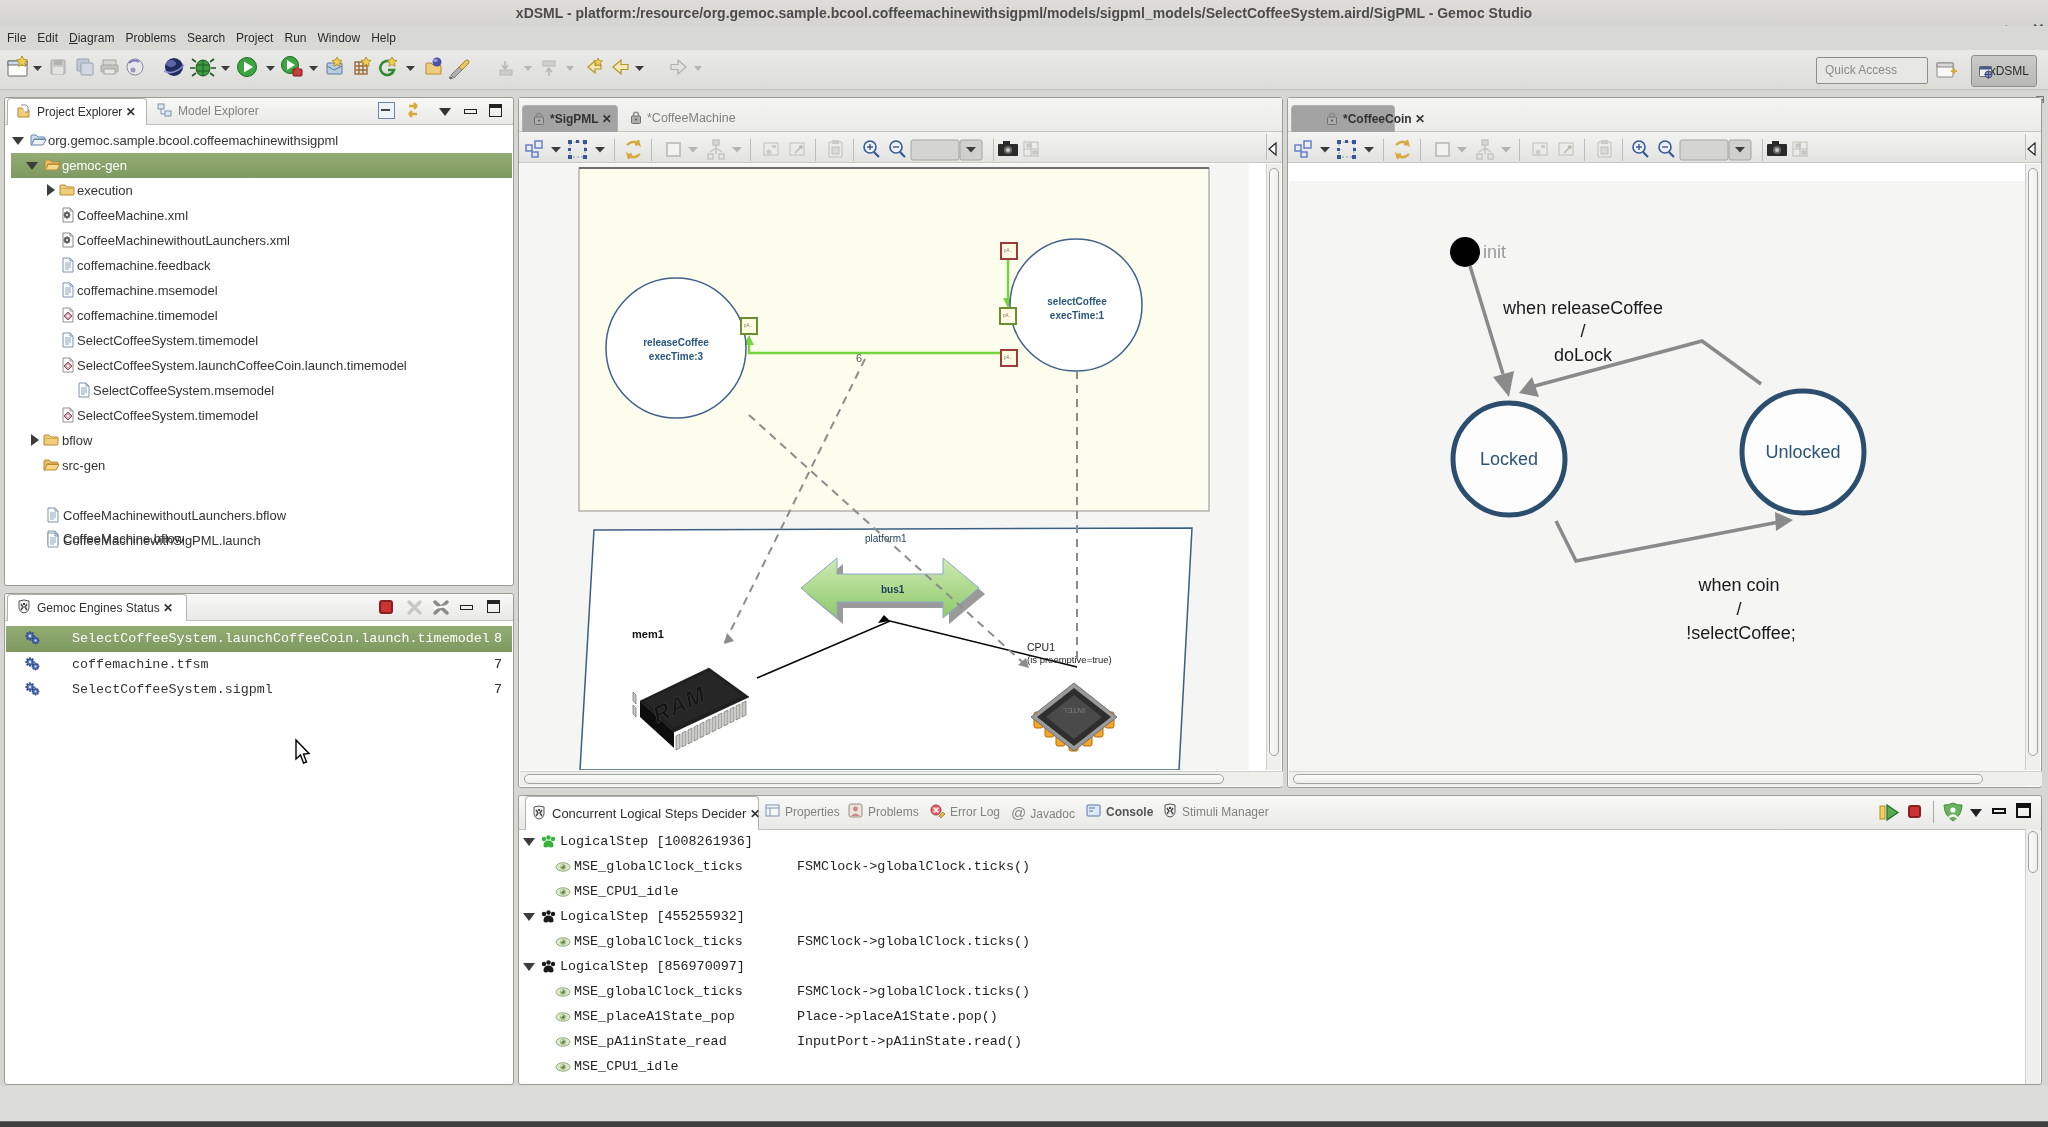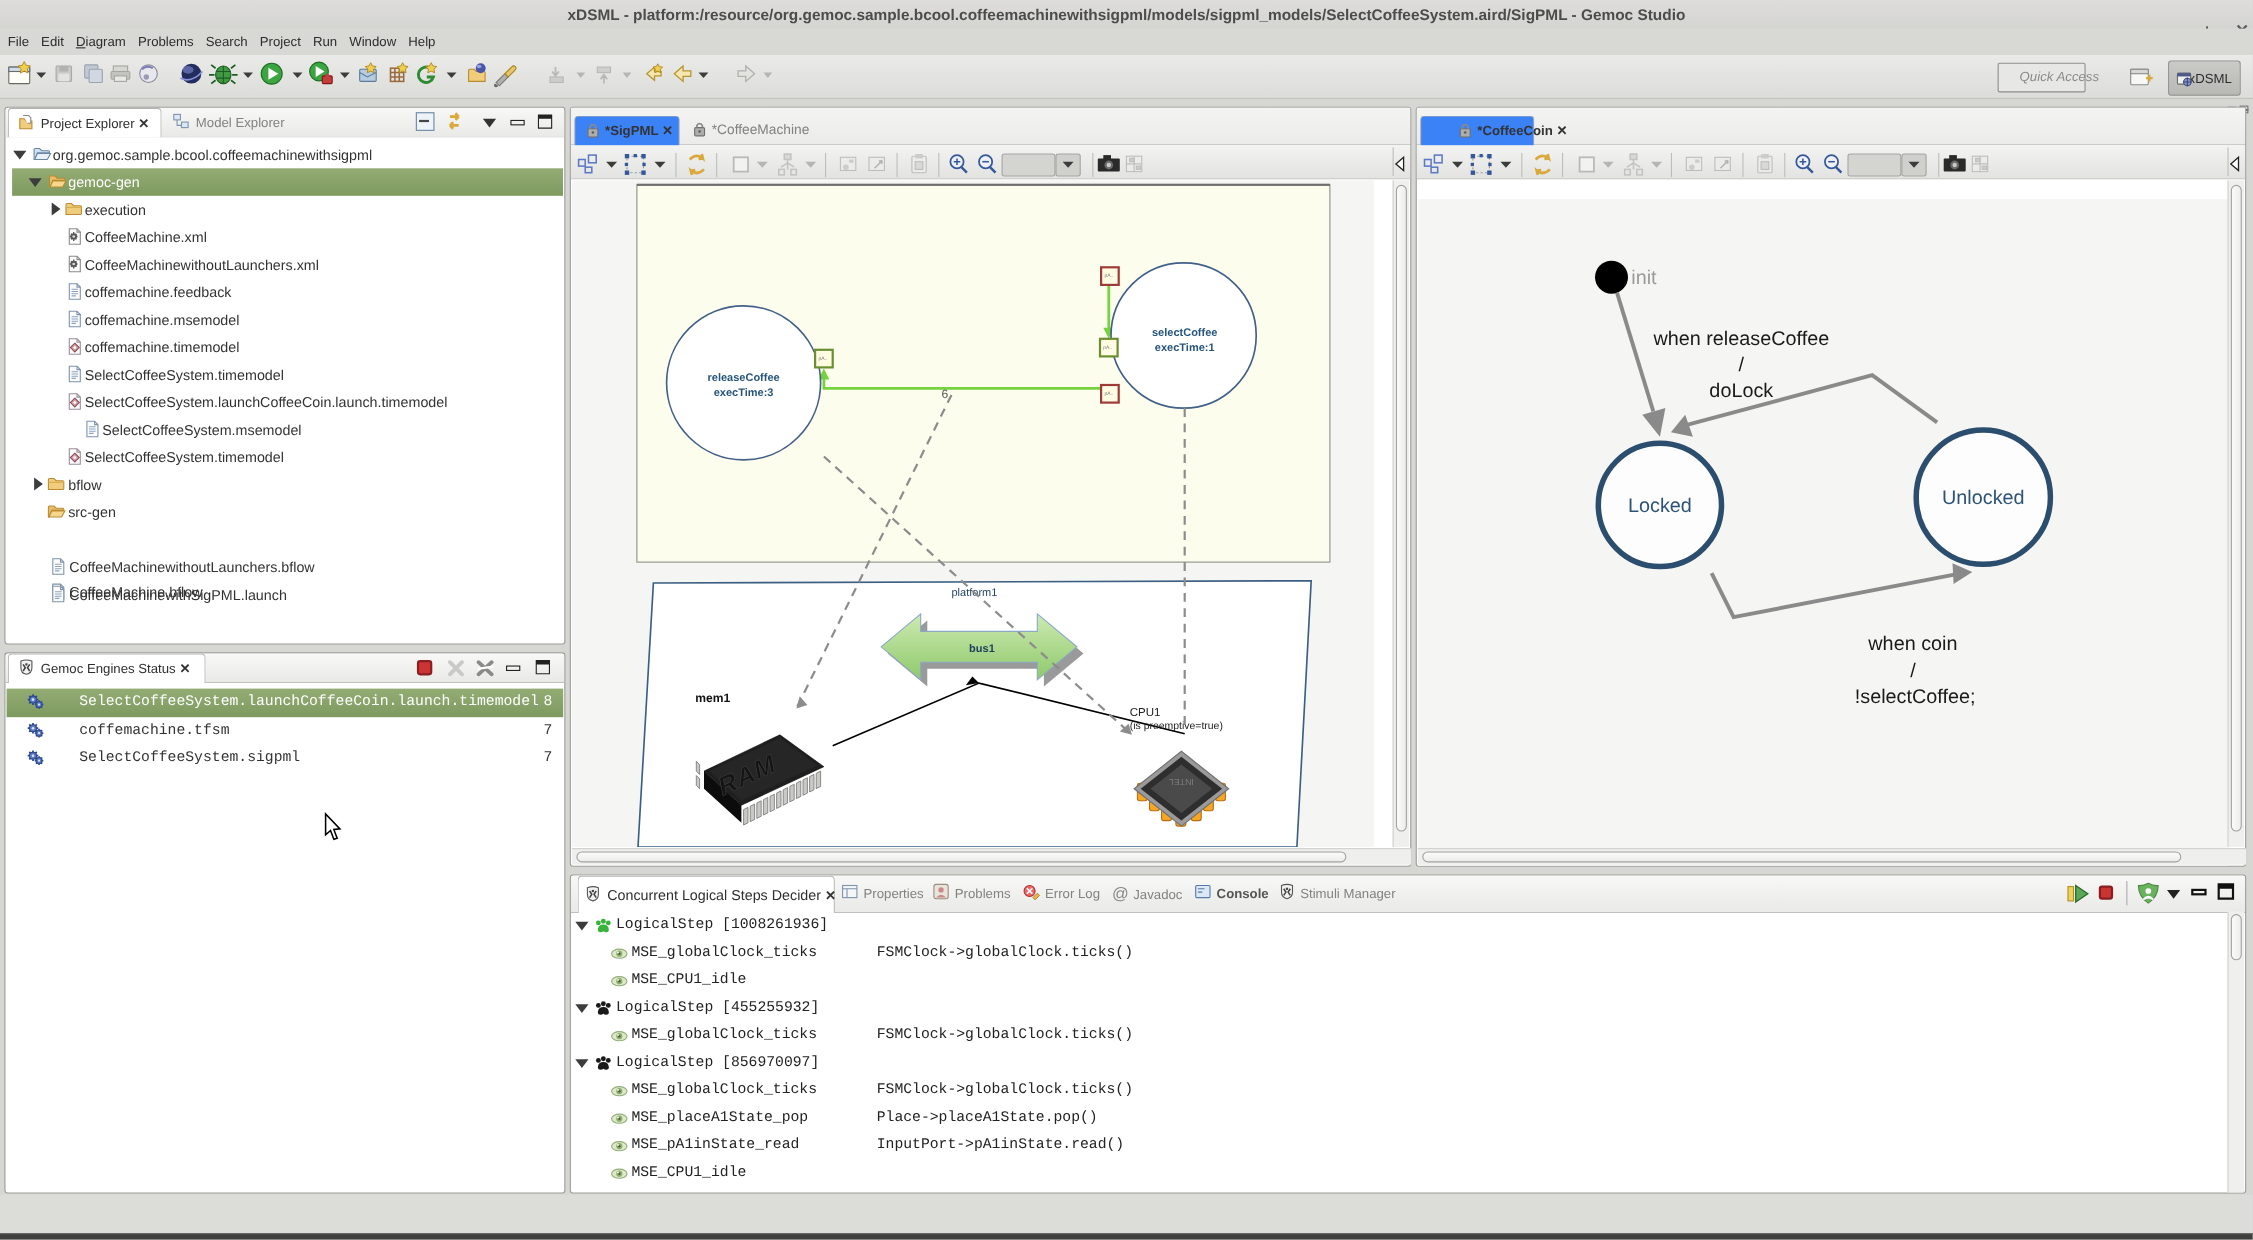--- a/index.html
+++ b/index.html
@@ -26,21 +26,21 @@
 .arr { top:6px; border-top:6px solid transparent; border-bottom:6px solid transparent; border-left:8px solid #3c3c3c; }
 .tic { position:absolute !important; top:4px; }
 .tl { position:absolute; top:0; }
 .sel-green { background:linear-gradient(#93ac74,#7e9a5f); color:#fff; }
 .tw { display:inline-block; width:0; height:0; vertical-align:middle; }
 .arr-open { border-left:6px solid transparent; border-right:6px solid transparent; border-top:8px solid #3c3c3c; }
 .mono { font-family:"Liberation Mono", monospace; }
 
 .etabbar { position:absolute; left:0; top:0; right:0; height:34px; background:linear-gradient(#f4f4f3,#ebebe9); border-bottom:1px solid #c6c6c3; }
 .dtoolbar { position:absolute; left:0; top:34px; right:0; height:31px; background:linear-gradient(#f3f3f2,#e3e3e1); border-bottom:1px solid #c6c6c3; }
-.etab { position:absolute; top:7px; height:28px; background:#3b82f6; border:1px solid #b2b2af; border-bottom:none; border-radius:4px 4px 0 0; font-size:12px; font-weight:bold; color:#333; line-height:27px; padding:0 8px; white-space:nowrap; }
+.etab { position:absolute; top:7px; height:28px; background:#a3a3a3; border:1px solid #b2b2af; border-bottom:none; border-radius:4px 4px 0 0; font-size:12px; font-weight:bold; color:#333; line-height:27px; padding:0 8px; white-space:nowrap; }
 .etab-ina { position:absolute; top:7px; height:27px; font-size:12.5px; color:#82827f; line-height:27px; padding:0 8px; white-space:nowrap; }
 
 .sbv { position:absolute; width:15px; background:#efefed; border-left:1px solid #d0d0cd; }
 .sbh { position:absolute; height:15px; background:#efefed; border-top:1px solid #d0d0cd; }
 .sbthumb { position:absolute; background:linear-gradient(90deg,#fbfbfa,#ededeb); border:1px solid #a2a2a0; border-radius:7px; }
 .sbthumbh { position:absolute; background:linear-gradient(#fbfbfa,#ededeb); border:1px solid #a2a2a0; border-radius:7px; }
 svg { position:absolute; overflow:visible; }
 .btab { position:absolute; top:0; height:34px; line-height:33px; font-size:12px; color:#82827f; white-space:nowrap; }
 .bic { display:inline-block; width:15px; height:15px; position:relative; top:2px; margin-right:5px; }
 .bic svg { position:static; }
@@ -143,21 +143,21 @@
 
     <path d="M613,17 l8,-7 v4.5 h7 v5 h-7 v4.5 Z" fill="#f5e6b2" stroke="#b8962e" stroke-width="1.2"></path>
     <path d="M635,16 h9 l-4.5,5 Z" fill="#3c3c3c"></path>
 
     <path d="M671,14.5 h7 v-4.5 l8,7 -8,7 v-4.5 h-7 Z" fill="#e3e3df" stroke="#b0b0ac" stroke-width="1.2"></path>
     <path d="M694,16 h8 l-4,5 Z" fill="#b5b5b1"></path>
   </g>
 </svg>
 </div>
 
-<div class="abs" style="left:1816px;top:57px;width:80px;height:27px;background:#e7e7e5;border:1px solid #8e8e8b;border-radius:2px;font-size:12px;color:#8a8a87;line-height:25px;padding-left:19px;white-space:nowrap;font-style:italic;">Quick Access</div>
+<div class="abs" style="left:1816px;top:57px;width:112px;height:27px;background:#e7e7e5;border:1px solid #8e8e8b;border-radius:2px;font-size:12px;color:#8a8a87;line-height:25px;padding-left:8px;white-space:nowrap;">Quick Access</div>
 <svg style="left:1936px;top:60px;" width="22" height="22">
     <rect x="1" y="3" width="16" height="14" rx="1" fill="#f8f8f6" stroke="#8a8a86"></rect>
     <rect x="1" y="3" width="16" height="4" fill="#d8d8d4" stroke="#8a8a86"></rect>
     <path d="M15,11 h6 M18,8 v6" stroke="#d9a93c" stroke-width="2"></path>
   </svg>
 <div class="abs" style="left:1971px;top:55px;width:66px;height:32px;background:linear-gradient(#cacac7,#b8b8b5);border:1px solid #8e8e8b;border-radius:3px;font-size:12px;color:#2d2d2d;line-height:30px;text-align:right;padding-right:7px;white-space:nowrap;"><svg style="left:7px;top:9px;" width="15" height="15">
       <rect x="0.5" y="1.5" width="12" height="10" rx="1" fill="#f0f0ee" stroke="#6a6a66"></rect>
       <rect x="0.5" y="1.5" width="12" height="3" fill="#4a5a8a"></rect>
       <circle cx="9.5" cy="9.5" r="3.4" fill="#8a94c8" stroke="#3a4a7a"></circle>
       <path d="M9.5,5.5 v8 M5.5,9.5 h8" stroke="#3a4a7a" stroke-width="1"></path>

